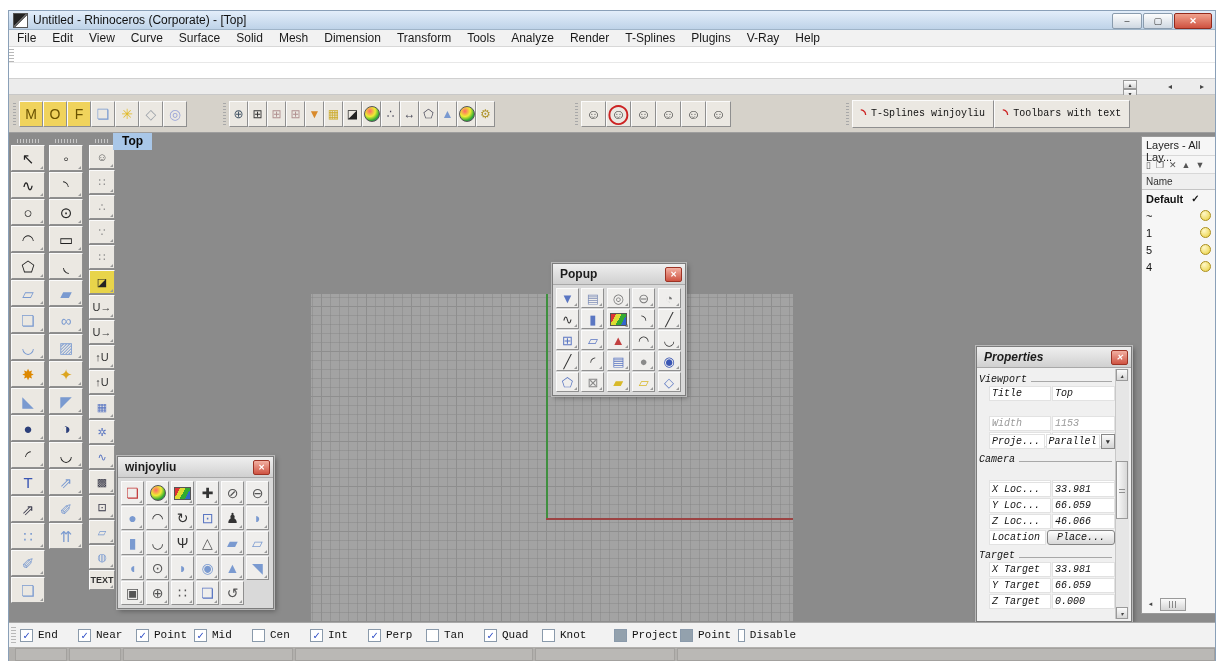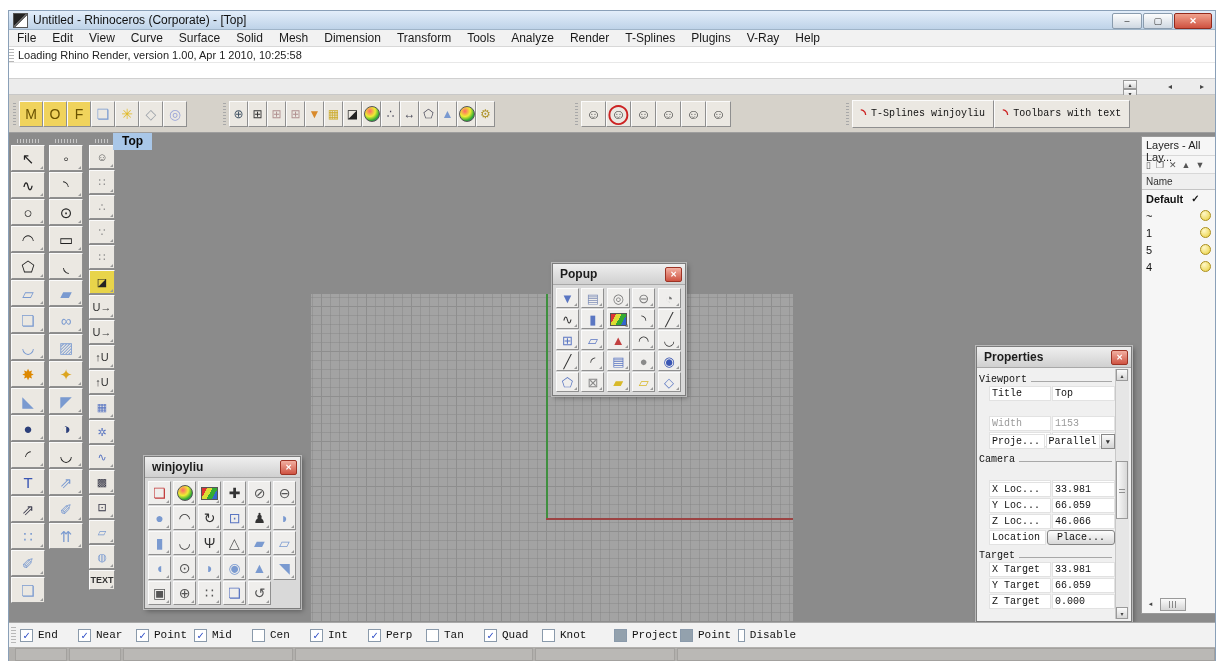--- a/index.html
+++ b/index.html
@@ -95,21 +95,21 @@
   .closebtn{width:15px;height:13px;display:flex;align-items:center;justify-content:center;
     background:linear-gradient(#f2b0a2,#cf5342);border:1px solid #9c3325;border-radius:2px;
     color:#fff;font-size:8px;font-weight:bold;}
   .fgrid{display:grid;padding:3px;gap:1px;}
   #pp-grid{grid-template-columns:repeat(5,1fr);}
   #wj-grid{grid-template-columns:repeat(6,1fr);}
   .t-pp{width:23px;height:20px;font-size:13px;background:#efeeec;}
   .t-wj{width:23px;height:24px;font-size:14px;background:#efeeec;}
 
   
-  .props{left:967px;top:213px;width:156px;height:276px;background:#f0f0f0;}
+  .props{left:967px;top:213px;width:156px;height:276px;background:#f0f0f0;font-style:italic;}
   .pbody{position:absolute;left:2px;right:16px;top:22px;bottom:2px;font-family:"Liberation Mono",monospace;font-size:10px;}
   .sech{display:flex;align-items:flex-end;height:14px;margin-top:2px;}
   .sech .sx{color:#111;}
   .secline{flex:1;border-bottom:1px solid #a8a8a8;margin:0 3px 3px 4px;}
   .prow{display:flex;align-items:center;height:15px;margin:1px 0 0 10px;}
   .plab{width:56px;background:#fff;color:#111;padding:1px 2px;border:1px solid #e2e2e2;}
   .pval{flex:1;background:#fff;color:#111;padding:1px 2px;border:1px solid #e2e2e2;margin-left:1px;}
   .dis{color:#9a9a9a;margin-top:28px;}
   .pdd{width:14px;height:13px;margin-left:1px;display:flex;align-items:center;justify-content:center;
     font-size:7px;color:#333;background:linear-gradient(#fafafa,#d4d4d4);border:1px solid #888;}
@@ -189,21 +189,20 @@
         <div class="mitem">Render</div>
         <div class="mitem">T-Splines</div>
         <div class="mitem">Plugins</div>
         <div class="mitem">V-Ray</div>
         <div class="mitem">Help</div>
       </div>
 
   <div class="cmdbox">
     <div class="cmdrow">
       <span class="grip-v"></span>
-      <span class="cmdhist">Loading Rhino Render, version 1.00, Apr 1 2010, 10:25:58</span>
     </div>
   </div>
 
   <div class="cmdstrip">
     <div class="spin">
       <span>▴</span>
       <span>▾</span>
     </div>
     <span class="arrbtn" style="right:38px">◂</span>
     <span class="arrbtn" style="right:6px">▸</span>
@@ -550,21 +549,21 @@
             </div>
             <div class="tile t-pp">
               <span class="g" style="color: rgb(216, 185, 42);">▱</span>
             </div>
             <div class="tile t-pp">
               <span class="g" style="color: rgb(90, 118, 194);">◇</span>
             </div>
           </div>
     </div>
 
-    <div class="fwin" style="left:135px;top:323px;width:157px">
+    <div class="fwin" style="left:108px;top:323px;width:157px">
       <div class="ftitle">
         <span class="tx">winjoyliu</span>
         <span class="closebtn">✕</span>
       </div>
       <div class="fgrid" id="wj-grid">
             <div class="tile t-wj">
               <span class="g" style="color: rgb(194, 58, 58);">❏</span>
             </div>
             <div class="tile t-wj">
               <span class="g g-rsphere"></span>

